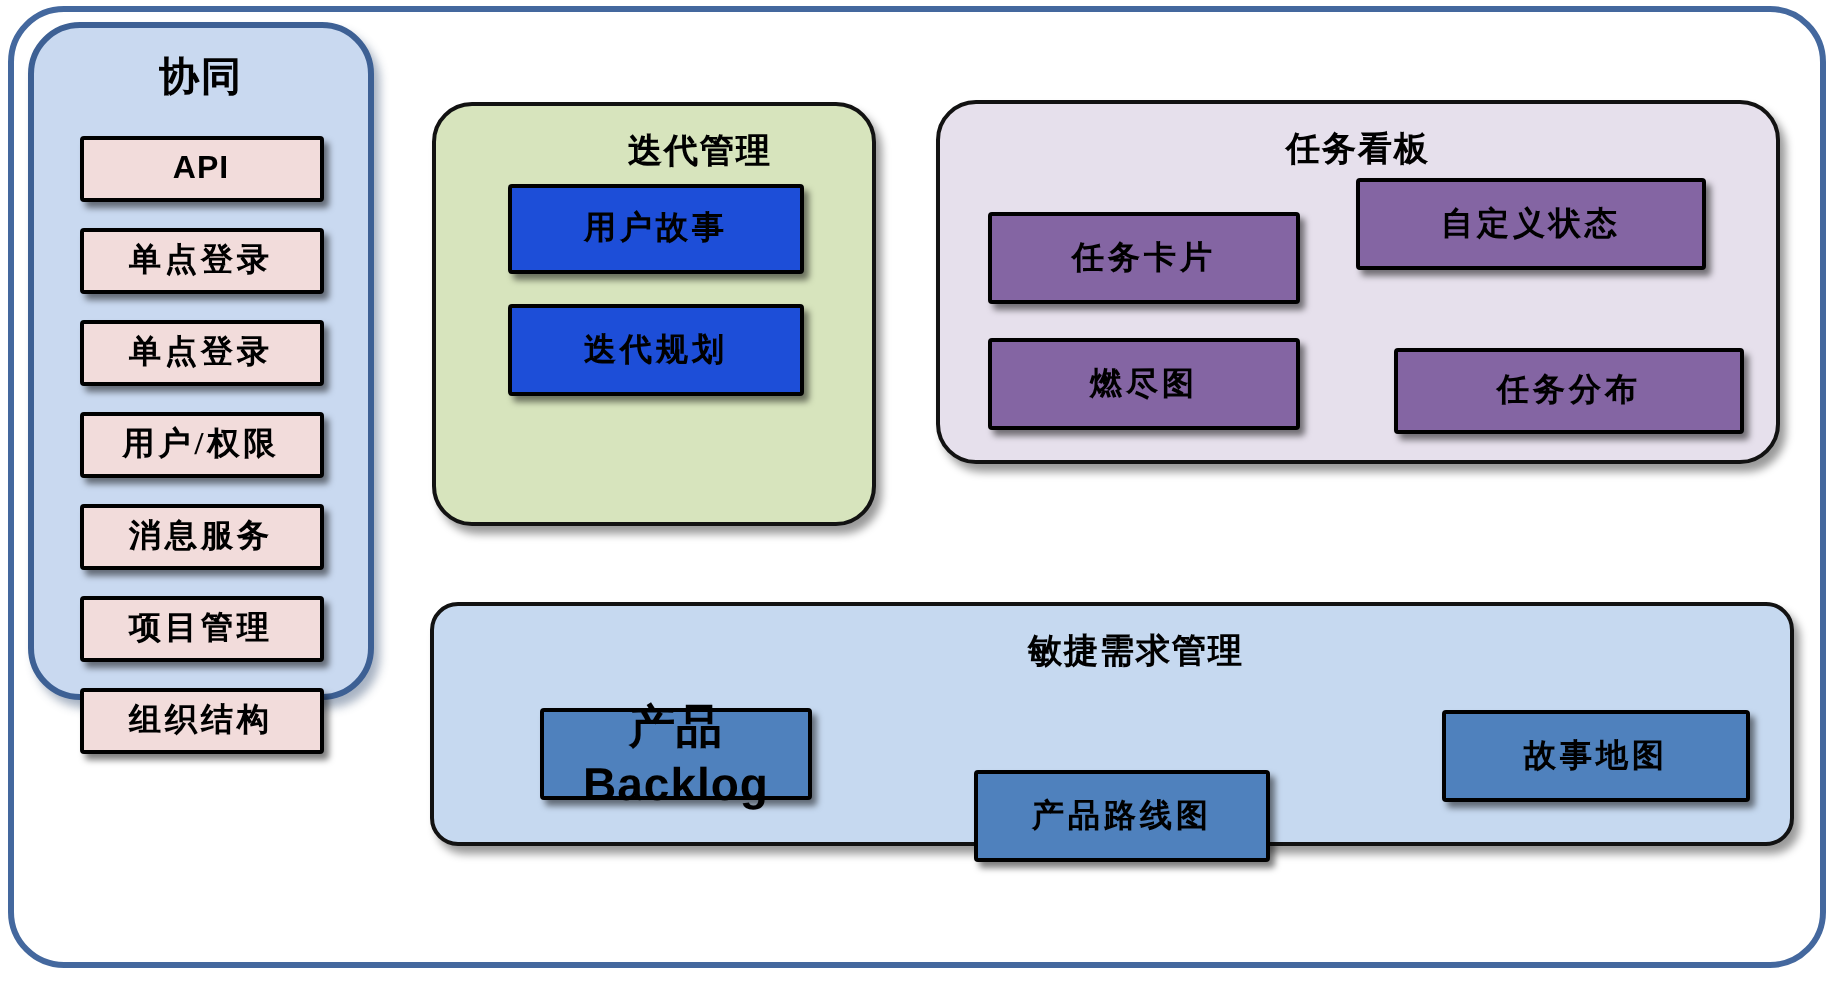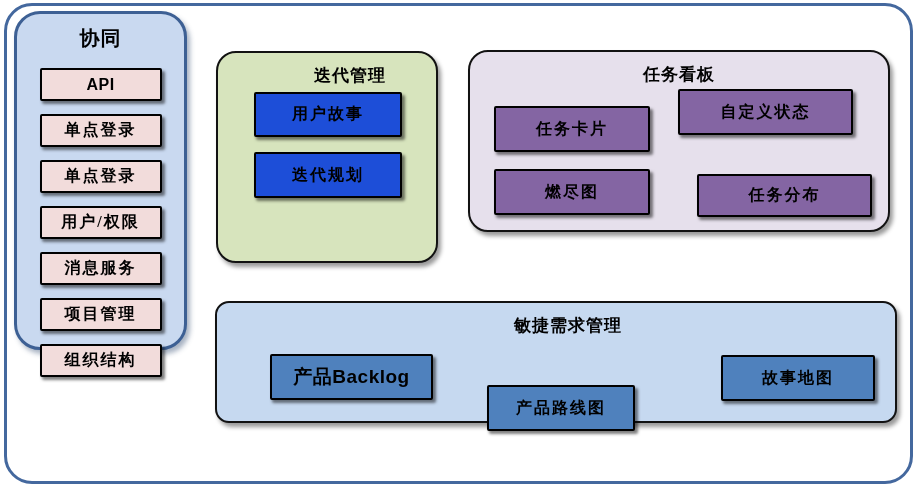--- a/index.html
+++ b/index.html
@@ -53,21 +53,21 @@
 
   .panel-kanban { left:468px; top:50px; width:422px; height:182px; background:#e6e0ec; border-radius:20px; }
   .panel-kanban .node { background:#8465a3; }
   .n-task-card     { left:24px;  top:54px;  width:156px; height:46px; }
   .n-custom-status { left:208px; top:37px;  width:175px; height:46px; }
   .n-burndown      { left:24px;  top:117px; width:156px; height:46px;font-family:Liberation Mono, monospace; }
   .n-task-dist     { left:227px; top:122px; width:175px; height:43px; }
 
   .panel-agile { left:215px; top:301px; width:682px; height:122px; background:#c6d9f0; border-radius:14px;padding-left:24px; }
   .panel-agile .node { background:#4f81bd; }
-  .n-backlog  { left:53px;  top:51px; width:163px; height:46px; font-size:19px; }
+  .n-backlog  { left:53px;  top:51px; width:136px; height:46px; font-size:23px; }
   .n-roadmap  { left:270px; top:50px; width:148px; height:46px;margin-top:32px; }
   .n-storymap { left:504px; top:52px; width:154px; height:46px; }
 </style>
 </head>
 <body>
 
 <div class="canvas">
   <div class="frame"></div>
 
   <aside class="sidebar">

